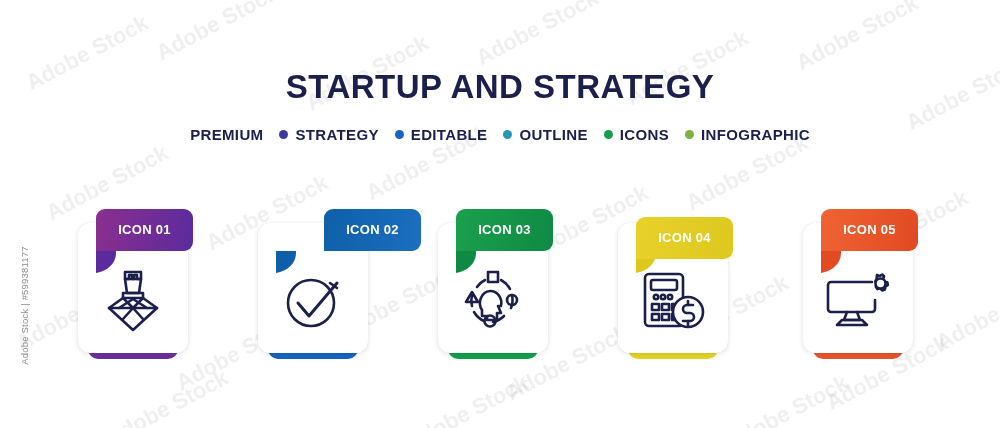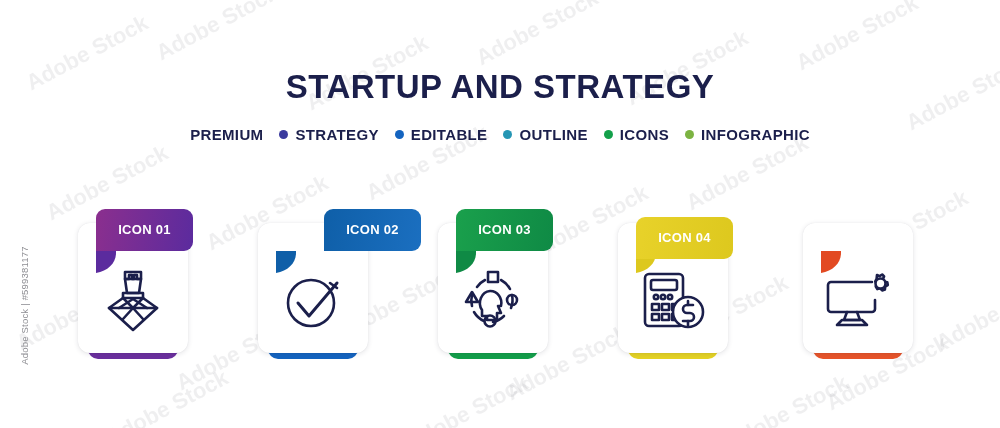--- a/index.html
+++ b/index.html
@@ -345,20 +345,23 @@
         </div>
       </div>
       <div class="card" style="left: 803px;">
         <div class="card-bottombar" style="background: rgb(232, 84, 42);"></div>
         <div class="card-body"></div>
         <div class="ribbon-tail">
           <svg width="20" height="22" viewBox="0 0 20 22">
             <path d="M0 0 H20 V2 C20 12 12 20 0 22 Z" fill="#e24a22"></path>
           </svg>
         </div>
+        <div class="ribbon" style="background: linear-gradient(100deg, rgb(239, 99, 51) 0%, rgb(226, 74, 34) 100%);">
+          <span class="ribbon-label">ICON 05</span>
+        </div>
         <div class="icon-wrap">
           <svg width="68" height="62" viewBox="0 0 68 62">
             <g fill="none" stroke="#1b1f4b" stroke-width="2.6" stroke-linecap="round" stroke-linejoin="round">
               <path d="M48 12 h-41 a3 3 0 0 0 -3 3 v24 a3 3 0 0 0 3 3 h41 a3 3 0 0 0 3 -3 v-9"></path>
               <path d="M23 42 l-3 8 h16 l-3 -8"></path>
               <path d="M13 55 h30 l-5 -5 h-20 z"></path>
               <path d="M53 5 l2.6 1.2 l2.6 -1.7 l1.9 2 l-1.3 2.8 l1.6 2.6 l2.9 .4 l.5 2.8 l-2.6 1.4 l-.3 3 l-2.7 1 l-2-2.2 l-2.9 .8 l-1.5 -2.5 l1.2 -2.8 l-1.7 -2.4 l1.3 -2.6 z" fill="#ffffff"></path>
               <circle cx="56.5" cy="13.5" r="5" fill="#ffffff"></circle>
             </g>
           </svg>

